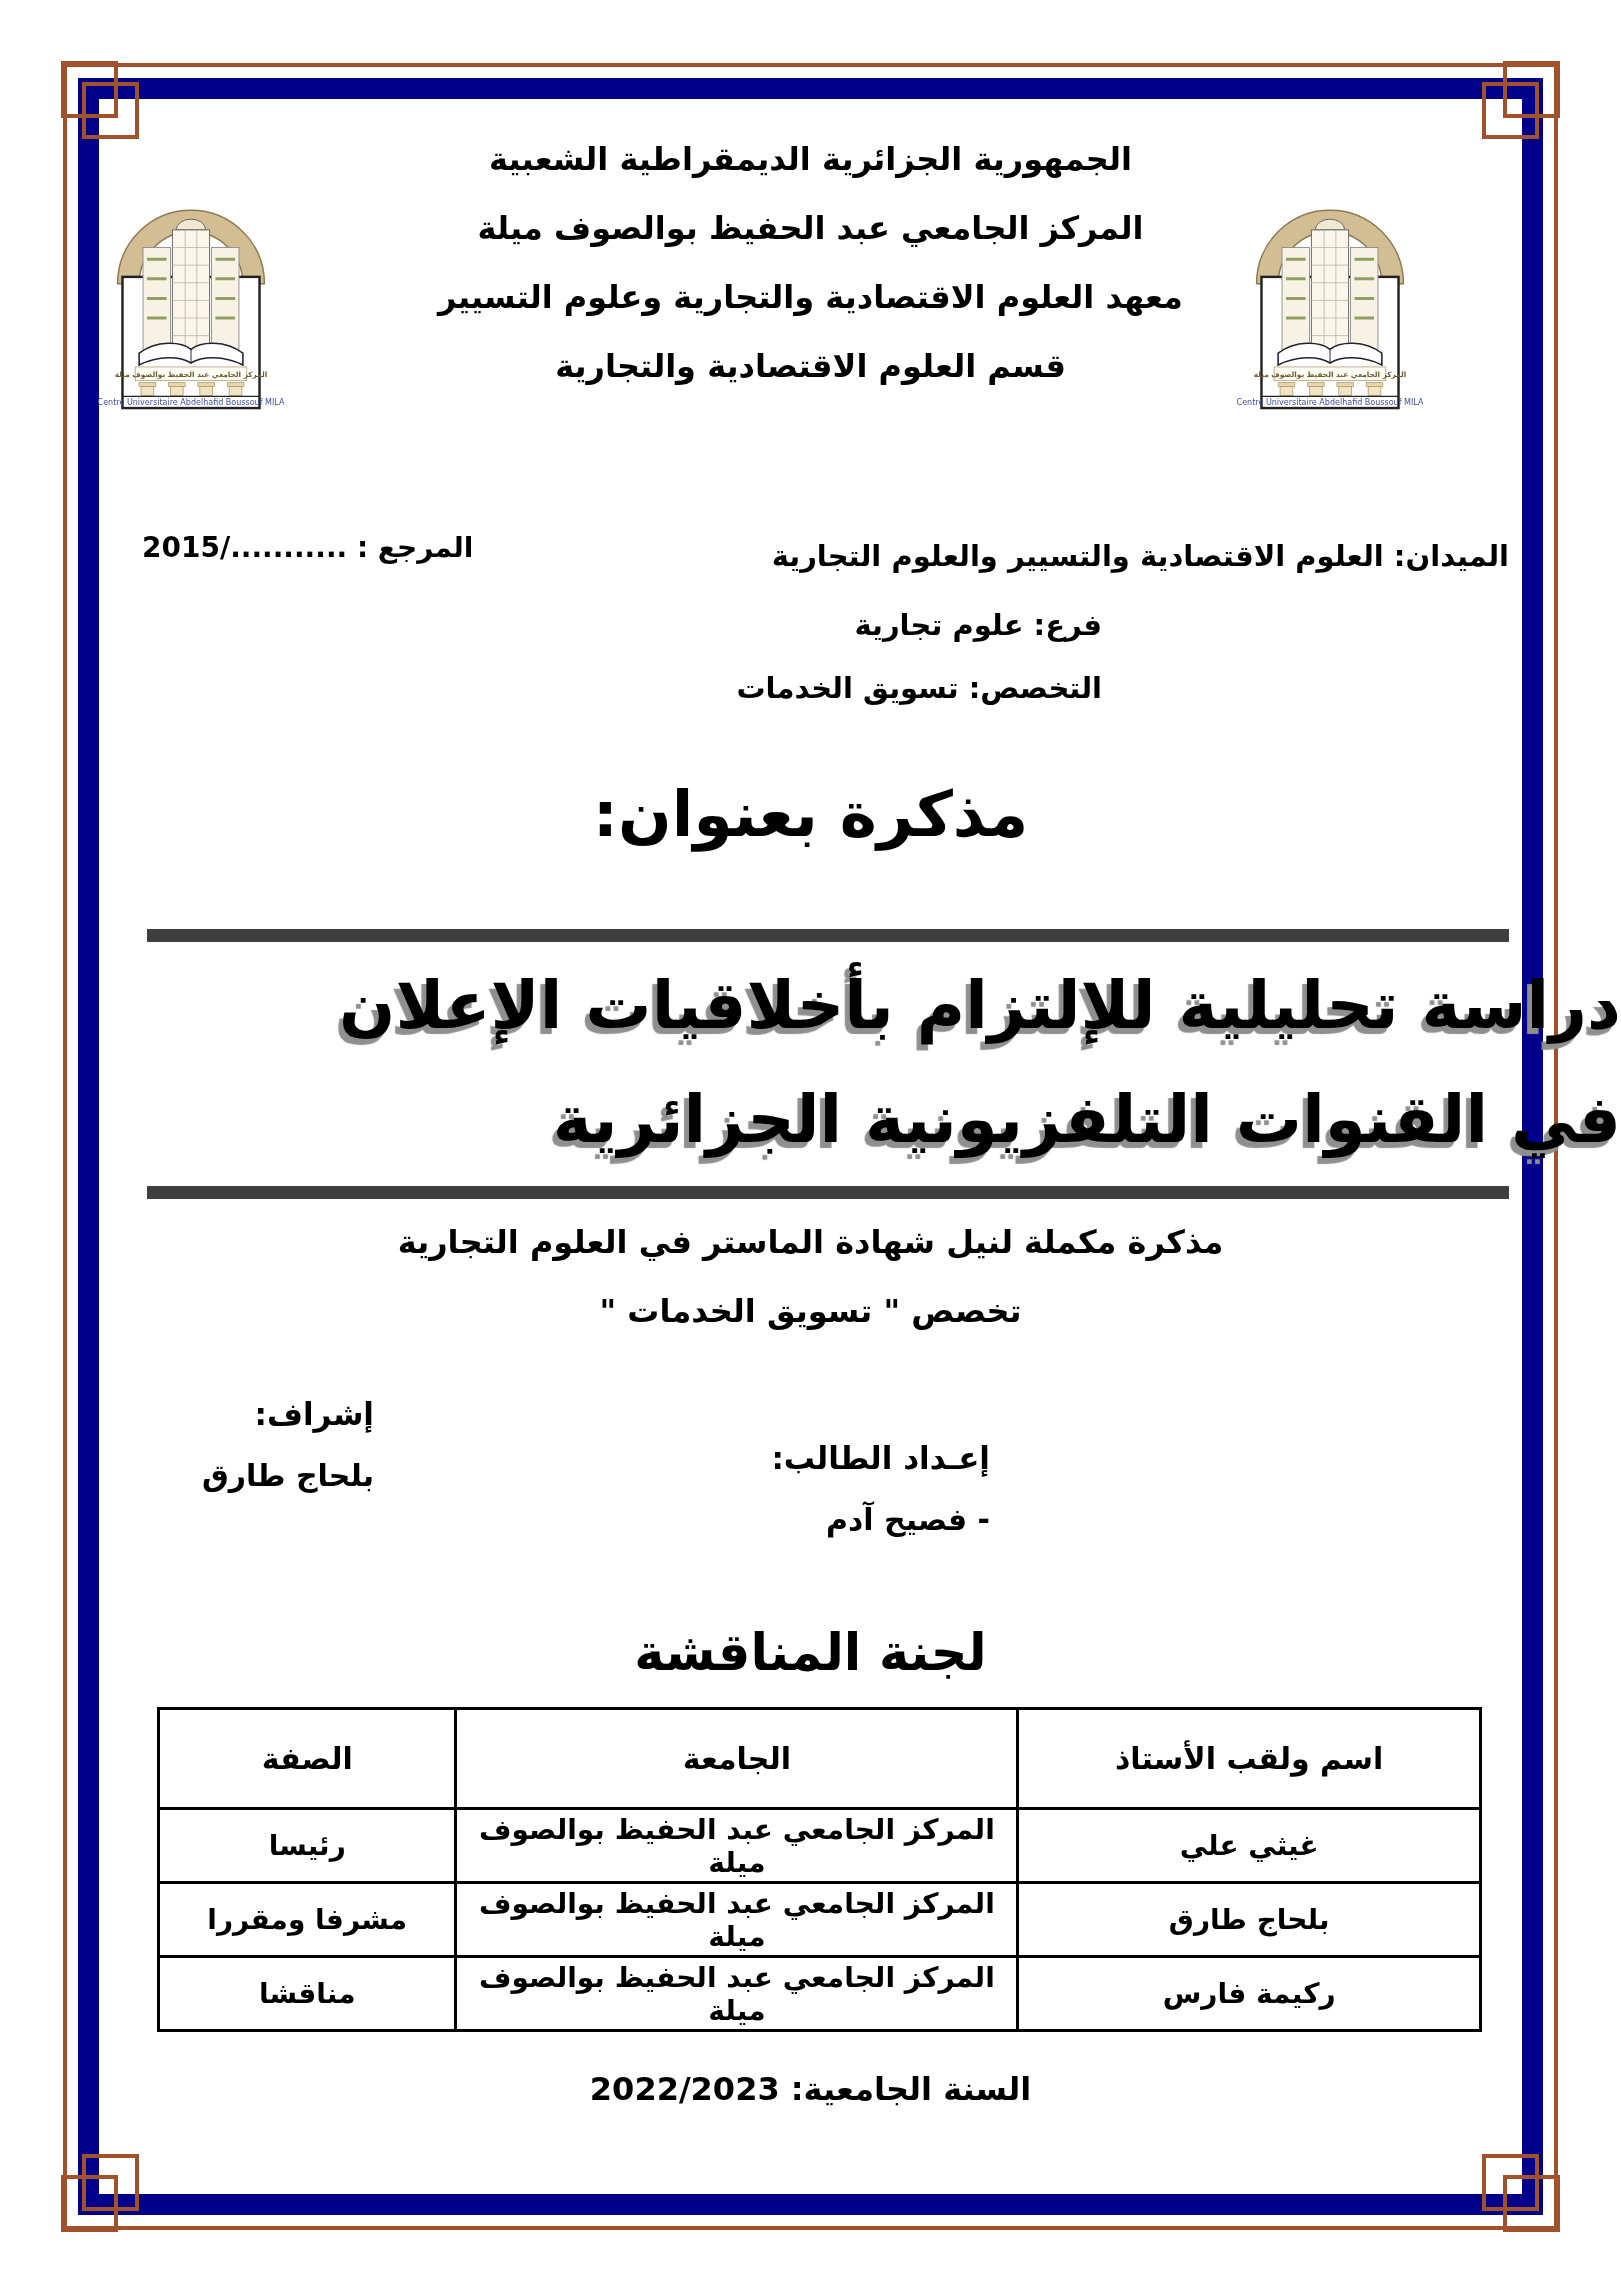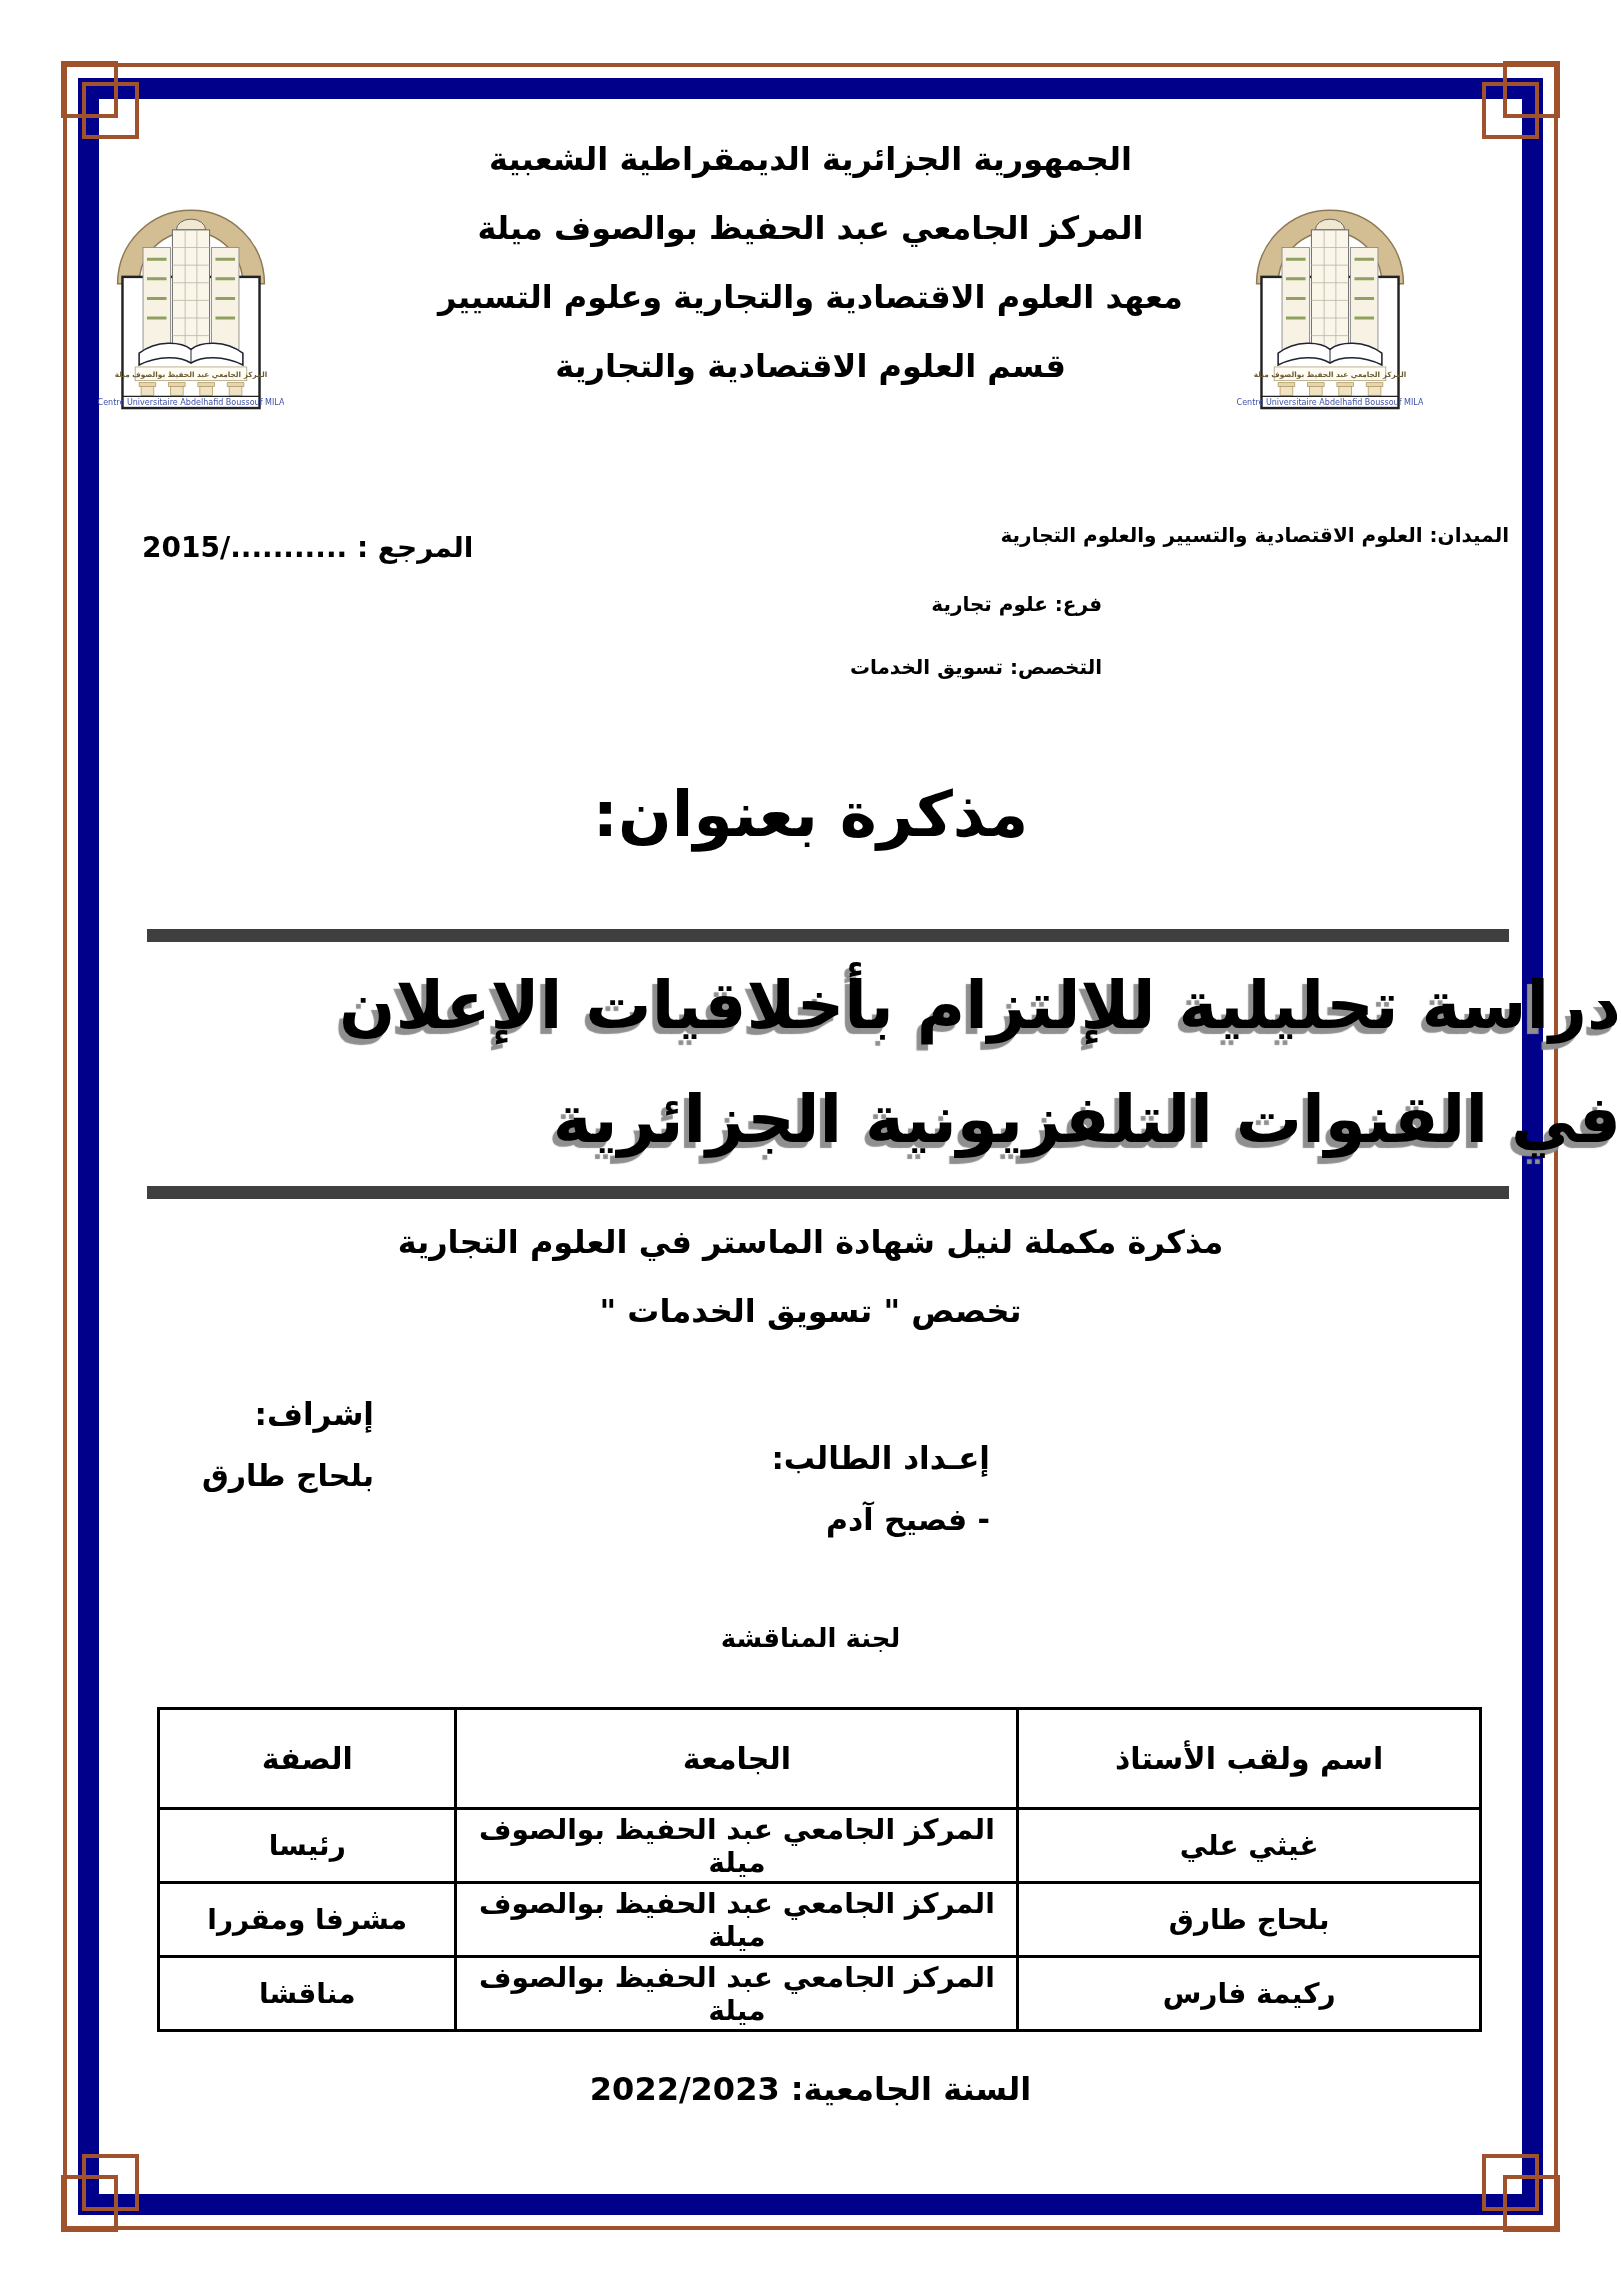--- a/index.html
+++ b/index.html
@@ -21,21 +21,21 @@
   .logo { position:absolute; top:132px; width:186px; height:279px; }
   .logo-left  { left:98px; }
   .logo-right { left:1237px; }
 
   
   .header { position:absolute; top:125px; left:0; width:100%; text-align:center;
             font-weight:bold; font-size:32px; color:#000; }
   .header div { line-height:69px; }
 
   
-  .info-line { position:absolute; font-weight:bold; font-size:20px; color:#000; white-space:nowrap; }
+  .info-line { position:absolute; font-weight:bold; font-size:29px; color:#000; white-space:nowrap;margin-top:16px; }
   .info-field     { top:523px; right:112px; }
   .info-branch    { top:592px; right:519px; }
   .info-specialty { top:655px; right:519px; }
   .reference { position:absolute; top:531px; left:142px; font-weight:bold; font-size:28px; }
 
   
   .memo-heading { position:absolute; top:778px; width:100%; text-align:center;
                   font-size:63px; font-weight:bold; }
   .rule { position:absolute; left:147px; width:1362px; height:12.7px; background:#3F3F3F; }
   .rule-1 { top:929px; }
@@ -49,21 +49,21 @@
 
   
   .people-block { position:absolute; top:1396px; text-align:right; font-weight:bold; }
   .student-block    { right:631px;margin-top:44px; }
   .supervisor-block { right:1247px; }
   .people-block .label { font-size:31px; }
   .people-block .name  { font-size:30px; margin-top:25.5px; }
 
   
   .committee-heading { position:absolute; top:1623px; width:100%; text-align:center;
-                       font-size:26px; font-weight:bold; }
+                       font-size:51px; font-weight:bold; }
   .committee-table { position:absolute; top:1707px; left:157px; width:1325px;
                      border-collapse:collapse; direction:rtl; }
   .committee-table th, .committee-table td { border:3.9px solid #000; text-align:center;
                      font-weight:bold; vertical-align:middle; color:#000; }
   .committee-table th { height:100px; font-size:30px;margin-top:36px; }
   .committee-table td { height:74px;  font-size:28px; }
   .col-name { width:35%; } .col-univ { width:42.5%; } .col-role { width:22.5%; }
 
   
   .footer-year { position:absolute; top:2070px; width:100%; text-align:center;

